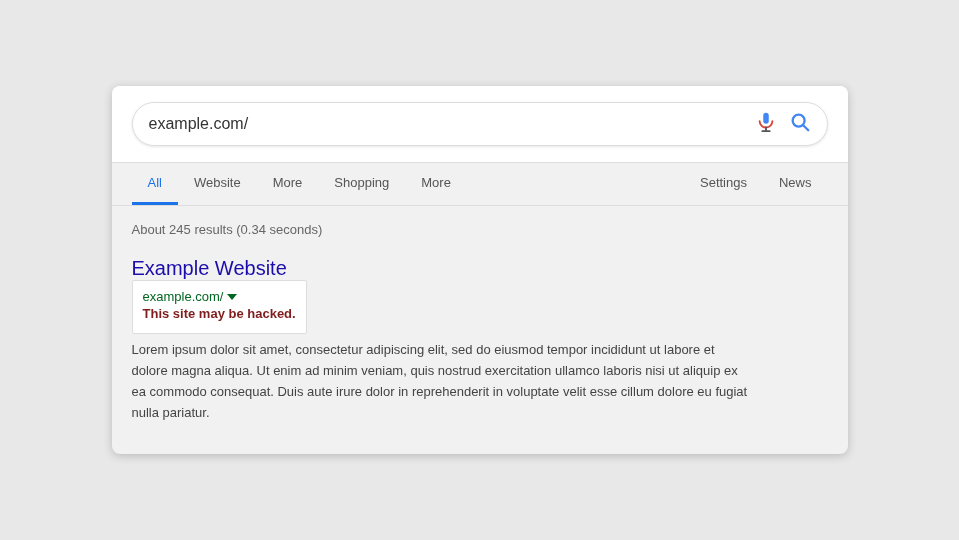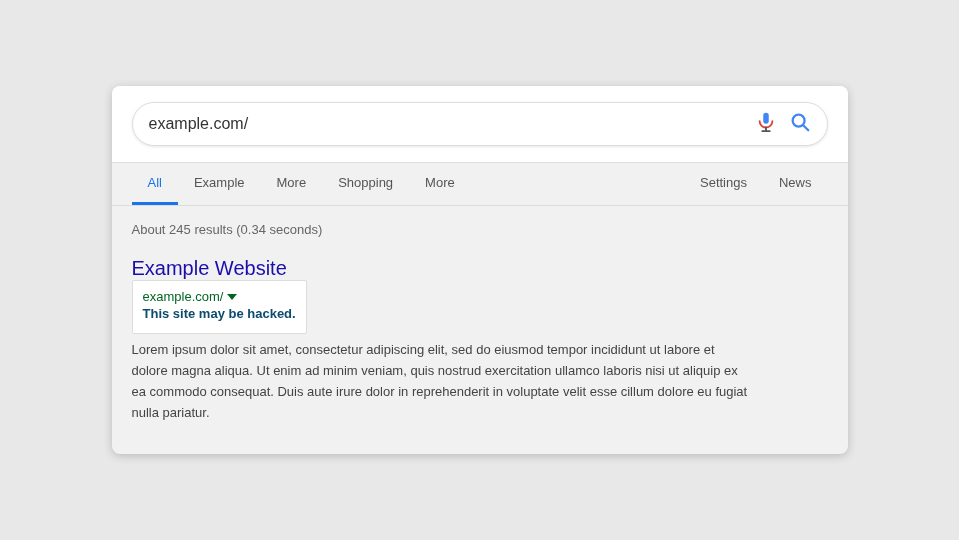--- a/index.html
+++ b/index.html
@@ -139,21 +139,21 @@
       height: 0;
       border-left: 5px solid transparent;
       border-right: 5px solid transparent;
       border-top: 6px solid #006621;
       display: inline-block;
       cursor: pointer;
     }
 
     .hack-warning {
       font-size: 13px;
-      color: #0c4a6e;
+      color: #7f1d1d;
       font-weight: bold;
       margin-bottom: 4px;
     }
 
     .result-snippet {
       font-size: 13px;
       color: #444;
       line-height: 1.6;
     }
 
@@ -191,21 +191,21 @@
             <circle cx="10.5" cy="10.5" r="6.5" stroke="#4285F4" stroke-width="2.5"></circle>
             <line x1="15.5" y1="15.5" x2="21" y2="21" stroke="#4285F4" stroke-width="2.5" stroke-linecap="round"></line>
           </svg>
         </span>
       </div>
     </div>
   </div>
 
   <nav class="nav-tabs">
     <a class="nav-tab active">All</a>
-    <a class="nav-tab">Example</a>
+    <a class="nav-tab">Website</a>
     <a class="nav-tab">More</a>
     <a class="nav-tab">Shopping</a>
     <a class="nav-tab">More</a>
     <a class="nav-tab nav-tab-right">Settings</a>
     <a class="nav-tab">News</a>
   </nav>
 
   <div class="results-area">
     <div class="results-count">About 245 results (0.34 seconds)</div>
 

